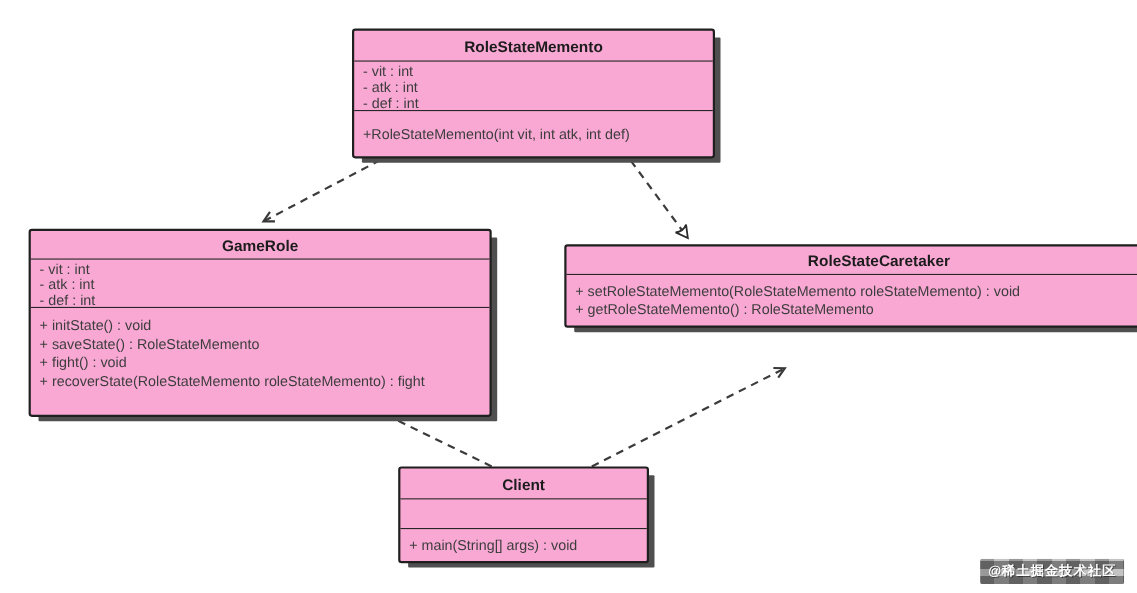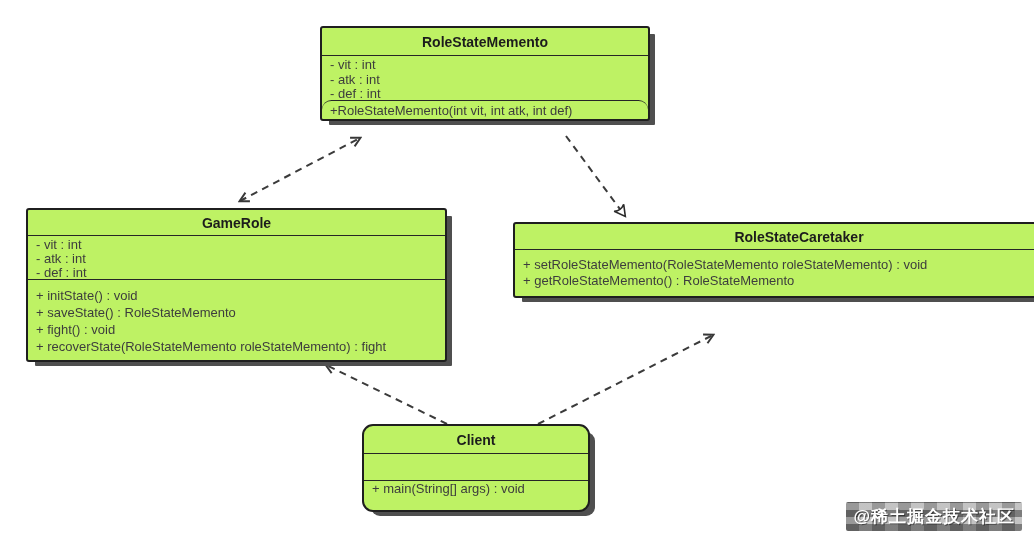--- a/index.html
+++ b/index.html
@@ -18,21 +18,21 @@
     pointer-events: none;
   }
   svg.connectors line {
     stroke: #3b3b3b;
     stroke-width: 2;
     stroke-dasharray: 7 5.5;
   }
 
   .uml-class {
     position: absolute;
-    background: #bef264;
+    background: #f9a8d4;
     border: 2px solid #1f1f1f;
     border-radius: 3px;
     box-shadow: 7px 6px 0 -2px #4f4f4f;
     color: #3d3d3d;
     font-size: 13px;
   }
   .uml-title {
     display: flex; align-items: center; justify-content: center;
     font-weight: bold;
     font-size: 14px;
@@ -47,49 +47,49 @@
   .row {
     padding: 0 8px;
     white-space: nowrap;
   }
 
   
   #box-memento { left: 320px; top: 26px; width: 330px; }
   #box-memento .uml-title { height: 27px; }
   #box-memento .uml-attrs { height: 45px; padding-top: 2px; }
   #box-memento .uml-attrs .row { line-height: 14.5px; }
-  #box-memento .uml-methods { height: 19px; display: flex; align-items: center; border-radius: 14px; }
+  #box-memento .uml-methods { height: 42px; display: flex; align-items: center; }
 
   
   #box-gamerole { left: 26px; top: 208px; width: 421px; }
   #box-gamerole .uml-title { height: 25px; text-align: center; }
   #box-gamerole .uml-attrs { height: 44px; padding-top: 2px; }
   #box-gamerole .uml-attrs .row { line-height: 14.2px; }
-  #box-gamerole .uml-methods { height: 81px; padding-top: 7px; }
+  #box-gamerole .uml-methods { height: 98px; padding-top: 7px; }
   #box-gamerole .uml-methods .row { line-height: 17px; }
 
   
   #box-caretaker { left: 513px; top: 222px; width: 572px; }
   #box-caretaker .uml-title { height: 25px; }
   #box-caretaker .uml-attrs { height: 33px; padding-top: 8px; }
   #box-caretaker .uml-attrs .row { line-height: 16px; }
   #box-caretaker .uml-methods { height: 47px; padding-top: 7px; }
   #box-caretaker .uml-methods .row { line-height: 16px; }
 
   
-  #box-client { left: 362px; top: 424px; width: 228px; border-radius: 11px; }
+  #box-client { left: 362px; top: 424px; width: 228px; }
   #box-client .uml-title { height: 27px; }
   #box-client .uml-attrs { height: 27px; }
-  #box-client .uml-methods { height: 30px; display: flex; }
+  #box-client .uml-methods { height: 30px; display: flex; align-items: center; }
 
   .watermark {
     position: absolute;
     right: 12px; bottom: 8px;
     padding: 3px 7px;
-    font-size: 17px;
+    font-size: 12px;
     font-weight: bold;
     color: #ffffff;
     letter-spacing: 1px;
     border-radius: 2px;
     background:
       repeating-linear-gradient(0deg, rgba(40,40,40,.55) 0 7px, rgba(120,120,120,.30) 7px 14px),
       repeating-linear-gradient(90deg, rgba(60,60,60,.45) 0 13px, rgba(150,150,150,.25) 13px 26px);
     text-shadow: 1px 1px 0 rgba(0,0,0,.45);
     white-space: nowrap;
   }

